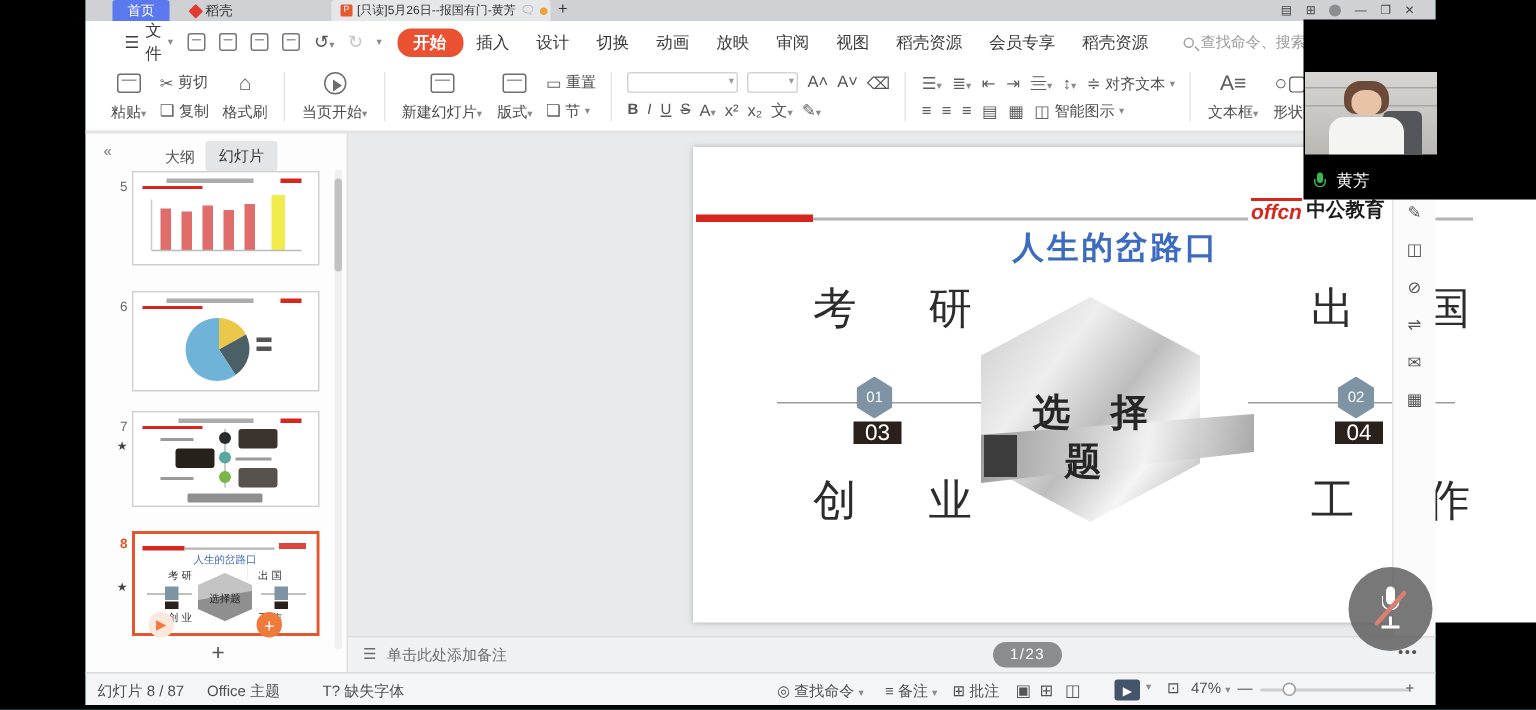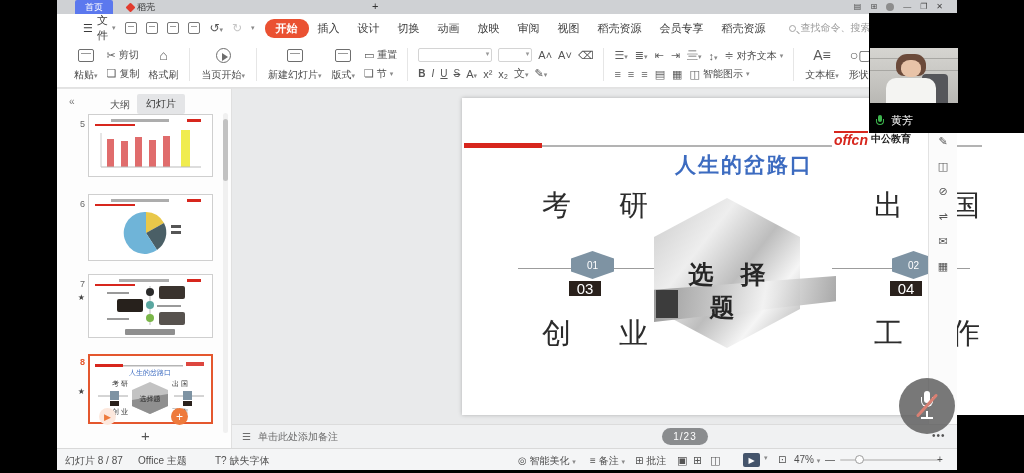--- a/index.html
+++ b/index.html
@@ -91,26 +91,26 @@
                   filter:drop-shadow(0 0 1px #000); z-index:6; }
 
   
   .workspace { position:absolute; left:175px; top:88px; width:696px; height:336px; background:#e9eaeb; border-top:1px solid #e4e4e4; }
   .canvas { position:absolute; left:230px; top:9px; width:564px; height:317px; background:#fff;
             box-shadow:0 0 4px rgba(0,0,0,.25); }
   .hline { position:absolute; height:2px; background:#b3b3b3; top:47px; }
   .hline.red { height:5px; background:#d7261d; top:45px; }
   .logo { position:absolute; left:372px; top:33px; width:96px; display:flex; align-items:center; gap:3px; }
   .logo .offcn { color:#d7261d; font-weight:bold; font-style:italic; font-size:14px; border-top:2px solid #d7261d; line-height:14px; }
-  .logo .zg { color:#1c1c1c; font-weight:bold; font-size:10px; white-space:nowrap; }
+  .logo .zg { color:#1c1c1c; font-weight:bold; font-size:13px; white-space:nowrap; }
   .slide-title { position:absolute; left:0; top:53px; width:100%; text-align:center; color:#3c6bc0;
                  font-size:21px; font-weight:bold; letter-spacing:2px; }
   .word { position:absolute; font-size:29px; color:#2c2c2c; letter-spacing:20px; white-space:nowrap; font-weight:500; }
   .axis { position:absolute; top:170px; height:1px; background:#9c9c9c; }
-  .hexbadge { position:absolute; width:43px; height:28px; background:#7e93a3; color:#fff; font-size:10px;
+  .hexbadge { position:absolute; width:24px; height:28px; background:#7e93a3; color:#fff; font-size:10px;
               display:flex; align-items:center; justify-content:center;
               clip-path:polygon(50% 0,100% 27%,100% 73%,50% 100%,0 73%,0 27%); }
   .rectbadge { position:absolute; width:32px; height:15px; background:#2a211c; color:#fff; font-size:15px;
                display:flex; align-items:center; justify-content:center; }
   .hexwrap { position:absolute; left:192px; top:100px; width:146px; height:150px; }
   .hex3d { position:absolute; inset:0;
            clip-path:polygon(50% 0,100% 26%,100% 74%,50% 100%,0 74%,0 26%);
            background:linear-gradient(128deg,#c9c9c9 0%,#eeeeee 32%,#bdbdbd 55%,#f5f5f5 75%,#a8a8a8 100%); }
   .hex-fold { position:absolute; left:0; top:78px; width:182px; height:46px;
               background:linear-gradient(100deg,#8e8e8e,#f2f2f2 60%,#9b9b9b);
@@ -178,20 +178,26 @@
 
 <div id="app">
 
   <div class="tabbar">
     <div class="tab tab-home">
       <span>首页</span>
     </div>
     <div class="tab tab-docer">
       <span class="docer-gem"></span>
       <span>稻壳</span>
+    </div>
+    <div class="tab tab-doc">
+      <span class="wpp-ico">P</span>
+      <span>[只读]5月26日--报国有门-黄芳</span>
+      <span class="bubble">🗨</span>
+      <span class="dot"></span>
     </div>
     <div class="tab-add"><span>+</span></div>
     <div class="winctl">
       <span>▤</span>
       <span>⊞</span>
       <span class="avatar-dot"></span>
       <span>—</span>
       <span>❐</span>
       <span>✕</span>
     </div>
@@ -485,21 +491,21 @@
     <span>☰</span>
     <span>单击此处添加备注</span>
     <div class="page-pill">1/23</div>
   </div>
 
   <div class="statusbar">
     <span class="item" style="left:8px">幻灯片 8 / 87</span>
     <span class="item" style="left:81px">Office 主题</span>
     <span class="item" style="left:158px">T? <span>缺失字体</span></span>
 
-    <span class="item" style="left:461px">◎ <span>智能美化</span> <span class="caret">▾</span></span>
+    <span class="item" style="left:461px">◎ <span>查找命令</span> <span class="caret">▾</span></span>
     <span class="item" style="left:533px">≡ <span>备注</span> <span class="caret">▾</span></span>
     <span class="item" style="left:578px">⊞ <span>批注</span></span>
 
     <span class="item viewico" style="left:620px">▣</span>
     <span class="item viewico" style="left:636px">⊞</span>
     <span class="item viewico" style="left:653px">◫</span>
 
     <div class="play-btn">▶</div>
     <span class="item caret" style="left:707px">▾</span>
 

